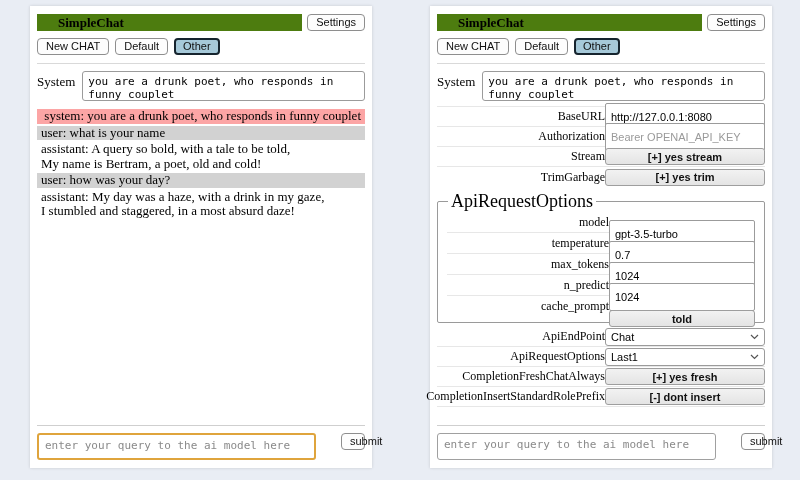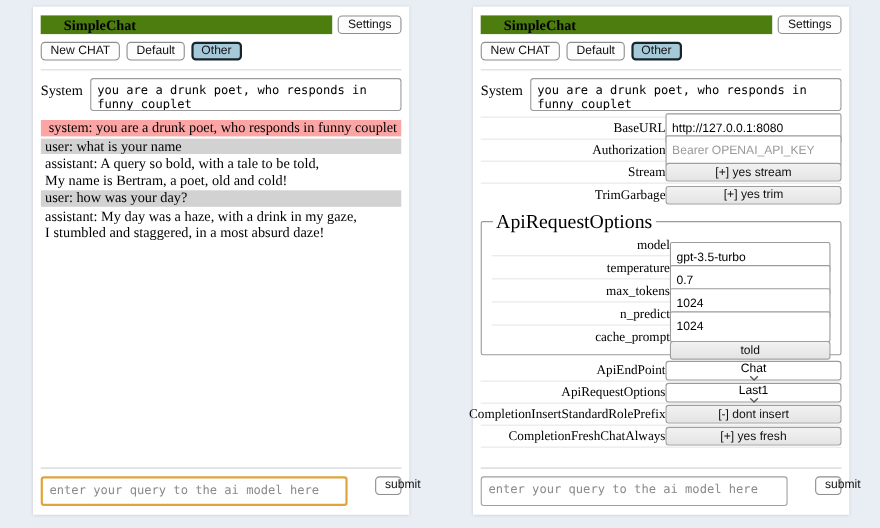--- a/index.html
+++ b/index.html
@@ -36,23 +36,23 @@
   .query-input::placeholder { color: #8a8a8a; }
   .submit-btn { width: 24px; }
   
   .settings { margin-top: 5px; border-top: 1px solid #e7e7e7; font-size: 12px; }
   .srow { display: flex; justify-content: flex-end; align-items: center;
           height: 20px; border-bottom: 1px solid #e7e7e7; }
   .ctl { width: 160px; flex: 0 0 160px; font-family: "Liberation Sans", sans-serif; font-size: 11px; }
   input.ctl { border: 1px solid #9b9b9b; border-radius: 2px; padding: 2px 5px; height: 28px; color: #000; }
   input.ctl::placeholder { color: #9a9a9a; }
   button.ctl { background: linear-gradient(#f2f2f2, #e4e4e4); border: 1px solid #9e9e9e; border-radius: 3px;
-               height: 17px; padding: 0; text-align: center; cursor: pointer; color: #111; }
+               height: 17px; padding: 0; text-align: center; cursor: pointer; color: #111; font-weight: bold; }
   .ctl.select { display: flex; justify-content: space-between; align-items: center; background: #fff;
-                border: 1px solid #9b9b9b; border-radius: 3px; height: 18px; padding: 0 5px; cursor: pointer; flex-direction: column; }
+                border: 1px solid #9b9b9b; border-radius: 3px; height: 18px; padding: 0 5px; cursor: pointer; }
   fieldset.aro { border: 1px solid #9a9a9a; border-radius: 2px; margin: 4px 0 4px; padding: 0 9px 5px; }
   fieldset.aro legend { font-size: 18px; padding: 0 3px; margin-left: 1px; }
   fieldset.aro .srow { height: 21px; }
   fieldset.aro .ctl { width: 146px; flex: 0 0 146px; margin-top: 24px; }
   fieldset.aro .srow:last-child { border-bottom: none; }
   .spacer { flex: 1; }
   .chev { display: inline-flex; }
 </style>
 </head>
 <body>
@@ -164,26 +164,26 @@
         <div class="ctl select">
           <span>Last1</span>
           <span class="chev">
               <svg width="9" height="6" viewBox="0 0 9 6">
                 <path d="M1 1 L4.5 4.5 L8 1" stroke="#555" stroke-width="1.2" fill="none"></path>
               </svg>
             </span>
         </div>
       </div>
       <div class="srow">
+        <span>CompletionFreshChatAlways</span>
+        <button class="ctl">[+] yes fresh</button>
+      </div>
+      <div class="srow">
         <span>CompletionInsertStandardRolePrefix</span>
         <button class="ctl">[-] dont insert</button>
-      </div>
-      <div class="srow">
-        <span>CompletionFreshChatAlways</span>
-        <button class="ctl">[+] yes fresh</button>
       </div>
     </div>
 
     <div class="spacer"></div>
     <hr class="sep-bottom">
     <div class="query-row">
       <textarea class="query-input" spellcheck="false" placeholder="enter your query to the ai model here" style=""></textarea>
       <button class="btn submit-btn">submit</button>
     </div>
   </div>

